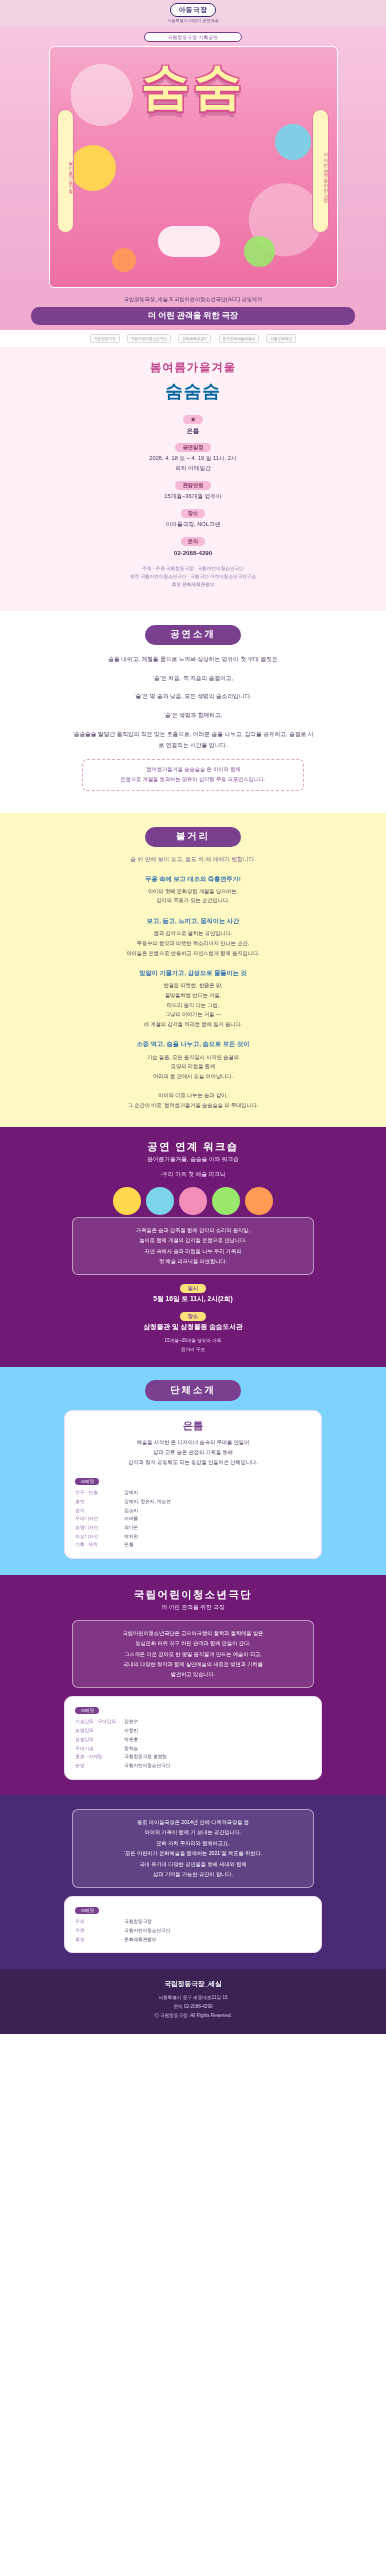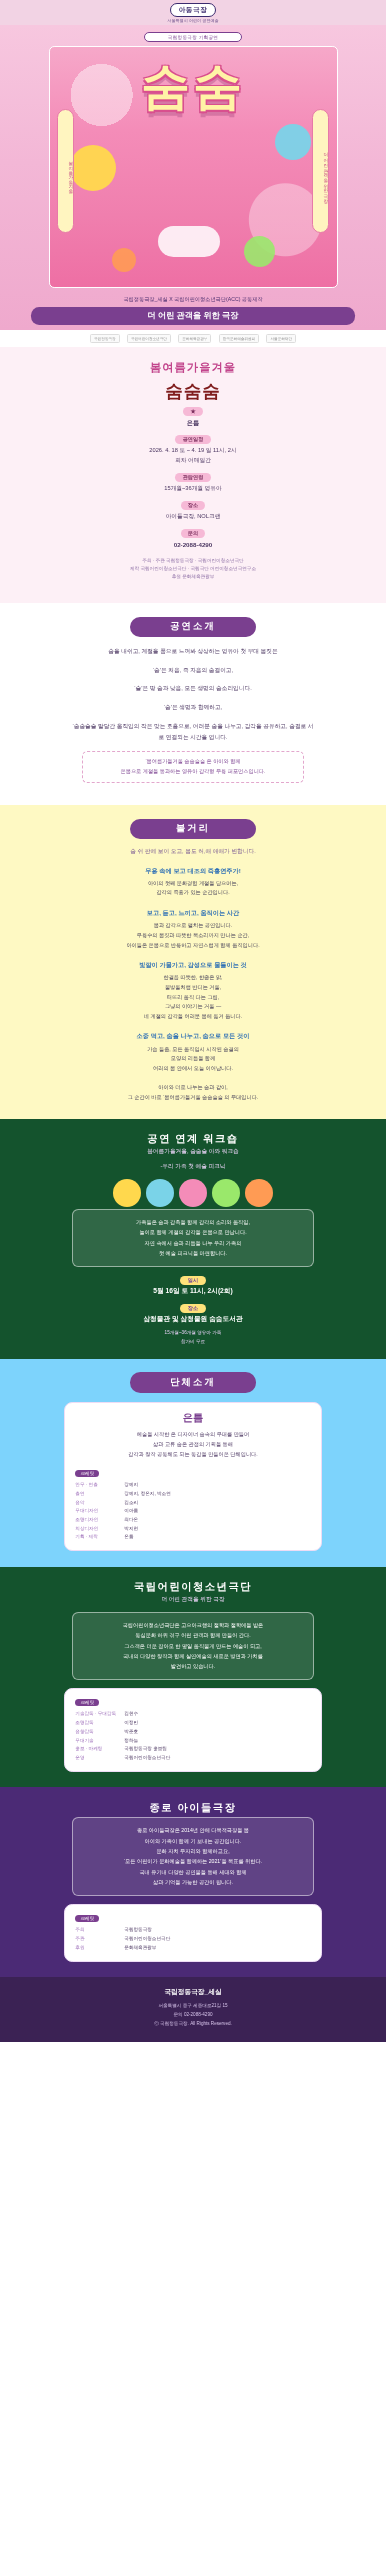--- a/index.html
+++ b/index.html
@@ -30,20 +30,21 @@
     letter-spacing: 0.5px;
   }
   .topbar-sub { font-size: 4.1px; color:#6b4f8a; margin-top:1px; }
 
   
   .hero {
     position: relative;
     background: linear-gradient(180deg,#f7c7df 0%, #f3b7d6 45%, #efa9cd 100%);
     padding: 7.2px 0 5.2px;
     overflow: hidden;
+    font-family: Liberation Serif, serif;
   }
   .hero-ribbon {
     margin: 0 auto 4.1px;
     width: 98px;
     background: #fff;
     border: 1px solid #7a3f8f;
     border-radius: 5.2px;
     text-align: center;
     font-size: 4.6px;
     color: #7a3f8f;
@@ -119,35 +120,35 @@
   .sponsor {
     font-size: 3.6px; color:#8a8a8a; border:0.5px solid #ddd; border-radius:1.5px;
     padding:1.5px 3.1px; background:#fafafa;
   }
 
   
   .sec { padding: 13.4px 20.6px 15.5px; position:relative; }
   .sec-pink { background:#fdf0f6; }
   .sec-white { background:#ffffff; }
   .sec-purple { background:#fef9c3; }
-  .sec-violet { background:#14532d; color:#fff; }
+  .sec-violet { background:#701a75; color:#fff; }
   .sec-deep { background:#4b2a75; color:#fff; }
   .sec-lav { background:#7dd3fc; }
 
   .sec-title {
     text-align:center;
     font-size: 11.3px;
     font-weight: bold;
     color: #c2458c;
     letter-spacing: 1px;
     margin: 0 0 3.1px;
   }
   .sec-title.pill {
     background:#7a3f8f; color:#fff; border-radius: 10.3px;
-    display:block; width: 126px; margin: 0 auto 9.3px; padding:3.6px 0;
+    display:block; width: 96px; margin: 0 auto 9.3px; padding:3.6px 0;
     font-size:9.3px; letter-spacing:2.1px;
   }
   .sec-sub {
     text-align:center; font-size: 5.7px; color:#7a5a93; margin-bottom: 7.2px;
   }
 
   
   .info-box { max-width: 222px; margin: 0 auto; }
   .info-row { text-align:center; margin-bottom: 6.2px; }
   .info-label {
@@ -259,21 +260,21 @@
   <div class="sponsor-row">
     <span class="sponsor">국립정동극장</span>
     <span class="sponsor">국립어린이청소년극단</span>
     <span class="sponsor">문화체육관광부</span>
     <span class="sponsor">한국문화예술위원회</span>
     <span class="sponsor">서울문화재단</span>
   </div>
 
   <div class="sec sec-pink">
     <div class="sec-title">봄여름가을겨울</div>
-    <div class="sec-title" style="font-size:17.5px;color:#7f1d1d;margin-bottom:3px;">숨숨숨</div>
+    <div class="sec-title" style="font-size:17.5px;color:#0369a1;margin-bottom:11px;">숨숨숨</div>
 
     <div class="info-box">
       <div class="info-row">
         <div class="info-label">★</div>
         <div class="info-val strong">은틈</div>
       </div>
       <div class="info-row">
         <div class="info-label">공연일정</div>
         <div class="info-val">2026. 4. 18 토 ~ 4. 19 일 11시, 2시</div>
         <div class="info-val">회차 여매일간</div>
@@ -475,21 +476,20 @@
         <div class="v">국립정동극장 홍보팀</div>
       </div>
       <div class="credit-row">
         <div class="k">운영</div>
         <div class="v">국립어린이청소년극단</div>
       </div>
     </div>
   </div>
 
   <div class="sec sec-deep">
-    <div class="ws-title">종로 아이들극장</div>
     <div class="ws-card">
       <div>종로 아이들극장은 2014년 안에 다목적극장을 몸</div>
       <div>아이와 가족이 함께 기 보내는 공간입니다.</div>
       <div>문화 자치 무자리와 함께하고요,</div>
       <div>‘모든 어린이가 문화예술을 함께하는 2021’을 목표를 위한다.</div>
       <div>국내 유기내 다양한 공연물을 통해 세대와 함께</div>
       <div>삶과 기억을 가능한 공간이 됩니다.</div>
     </div>
     <div class="team-card">
       <div class="credit-head">크레딧</div>

